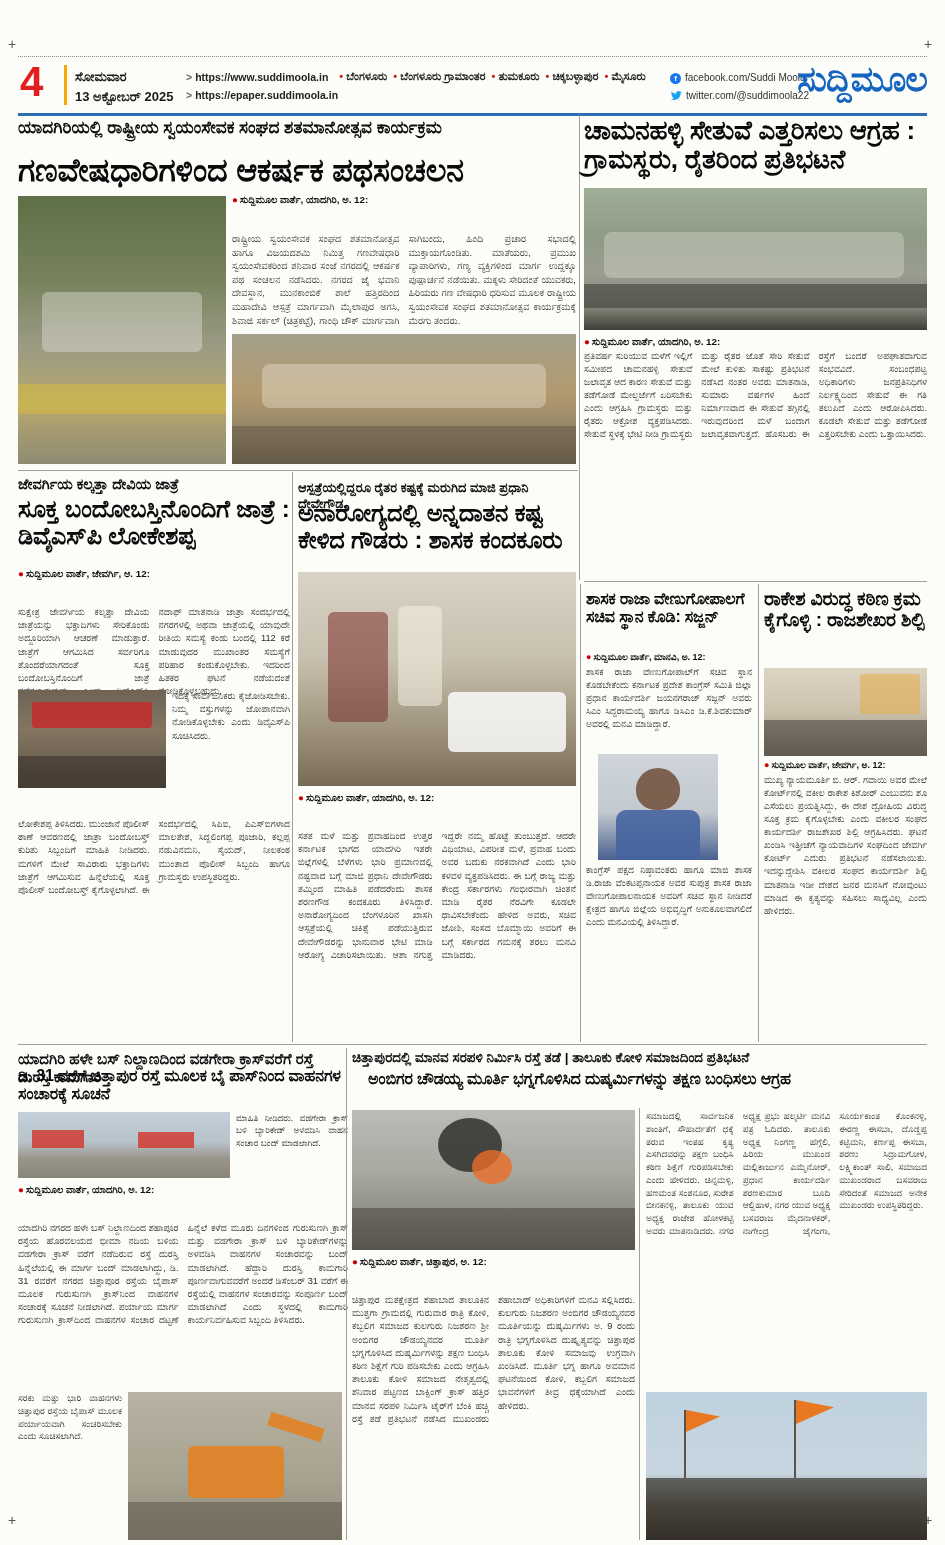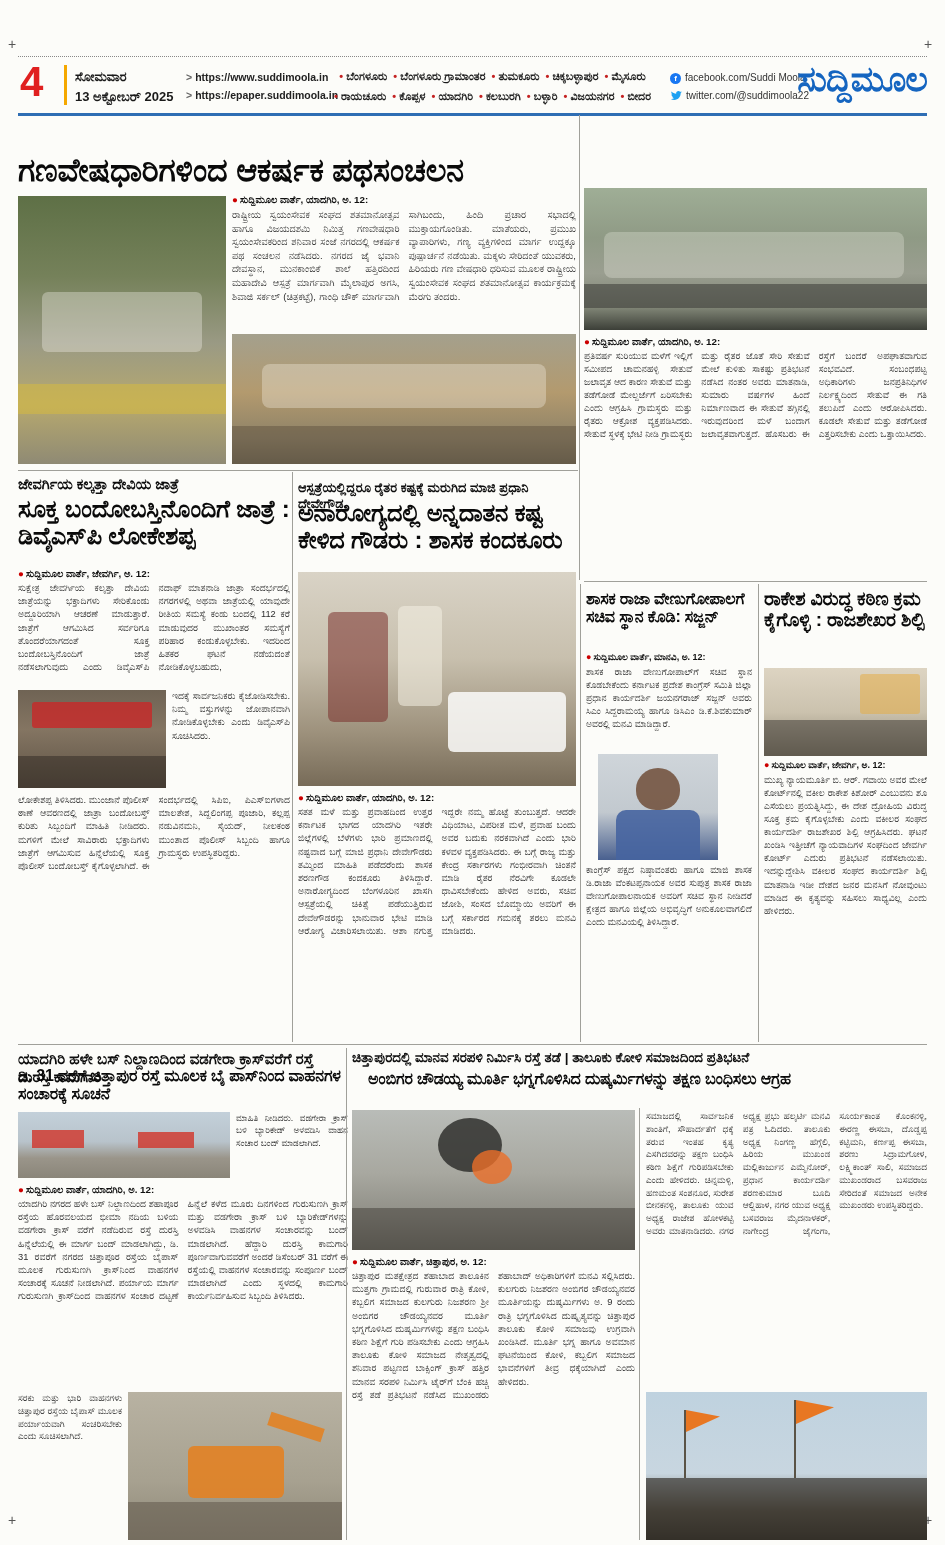--- a/index.html
+++ b/index.html
@@ -23,21 +23,21 @@
   .fbic{display:inline-block;width:11px;height:11px;border-radius:50%;background:#1877f2;color:#fff;
         font-size:8px;font-weight:700;text-align:center;line-height:11px;margin-right:4px;vertical-align:middle;}
   .twic{display:inline-block;width:12px;height:10px;margin-right:4px;vertical-align:middle;}
   .masthead{position:absolute;right:0px;top:2px;width:200px;text-align:right;
             font-size:35px;font-weight:800;color:#1565c0;letter-spacing:-1px;}
 
   
   .kicker{position:absolute;font-weight:800;color:#0d0d0d;line-height:1.2;}
   .hl{position:absolute;font-weight:800;color:#0a0a0a;line-height:1.12;letter-spacing:-0.2px;}
   .tx{position:absolute;font-size:9.6px;line-height:1.42;text-align:justify;color:#2d2d2d;overflow:hidden;}
-  .cols2{column-count:2;column-gap:9px;}
+  .cols2{column-count:2;column-gap:9px;margin-top:24px;}
   .cols3{column-count:3;column-gap:9px;}
   .byline{position:absolute;font-size:9.8px;font-weight:800;color:#111;overflow:hidden;white-space:nowrap;}
   .byline .dot{color:#c00;margin-right:2px;}
   .vline{position:absolute;width:1px;background:#a0a09a;}
   .hline{position:absolute;height:1px;background:#a0a09a;}
 
   
   .ph{position:absolute;overflow:hidden;background:#cfcabd;}
   .shp{position:absolute;display:block;}
   .ph-parade{background:linear-gradient(180deg,#5e7046 0%,#75815a 30%,#9a9a84 55%,#b7a96e 78%,#8f8a74 100%);}
@@ -70,46 +70,45 @@
       <div>13 ಅಕ್ಟೋಬರ್ 2025</div>
     </div>
     <div class="urls">
       <div><span class="arrow">&gt;</span><span>https://www.suddimoola.in</span></div>
       <div><span class="arrow">&gt;</span><span>https://epaper.suddimoola.in</span></div>
     </div>
     <div class="cities">
       <div>
         <span class="city">ಬೆಂಗಳೂರು</span><span class="city">ಬೆಂಗಳೂರು ಗ್ರಾಮಾಂತರ</span><span class="city">ತುಮಕೂರು</span><span class="city">ಚಿಕ್ಕಬಳ್ಳಾಪುರ</span><span class="city">ಮೈಸೂರು</span>
       </div>
-      <div>
-        <span class="city">ರಾಯಚೂರು</span><span class="city">ಕೊಪ್ಪಳ</span><span class="city">ಯಾದಗಿರಿ</span><span class="city">ಕಲಬುರಗಿ</span><span class="city">ಬಳ್ಳಾರಿ</span><span class="city">ವಿಜಯನಗರ</span><span class="city">ಬೀದರ</span>
-      </div>
     </div>
     <div class="soc">
       <div><span class="fbic">f</span><span>facebook.com/Suddi Moola</span></div>
       <div><svg class="twic" viewBox="0 0 24 20">
             <path fill="#1da1f2" d="M24 2.3c-.9.4-1.8.7-2.8.8 1-.6 1.8-1.6 2.1-2.7-.9.6-2 1-3.1 1.2C19.3.6 18.1 0 16.8 0c-2.5 0-4.5 2-4.5 4.5 0 .4 0 .7.1 1C8.7 5.3 5.4 3.6 3.2.9c-.4.7-.6 1.5-.6 2.3 0 1.6.8 2.9 2 3.7-.7 0-1.4-.2-2-.5v.1c0 2.2 1.6 4 3.6 4.4-.4.1-.8.2-1.2.2-.3 0-.6 0-.9-.1.6 1.8 2.2 3.1 4.2 3.1-1.5 1.2-3.5 1.9-5.6 1.9-.4 0-.7 0-1.1-.1 2 1.3 4.4 2 6.9 2 8.3 0 12.8-6.9 12.8-12.8v-.6c.9-.6 1.6-1.4 2.2-2.3z"></path>
           </svg><span>twitter.com/@suddimoola22</span></div>
     </div>
     <div class="masthead">ಸುದ್ದಿಮೂಲ</div>
   </div>
 
+  <div class="kicker" style="left:18px;top:118px;width:558px;font-size:17px;">ಯಾದಗಿರಿಯಲ್ಲಿ ರಾಷ್ಟ್ರೀಯ ಸ್ವಯಂಸೇವಕ ಸಂಘದ ಶತಮಾನೋತ್ಸವ ಕಾರ್ಯಕ್ರಮ</div>
   <div class="hl" style="left:18px;top:153px;width:558px;font-size:32px;">ಗಣವೇಷಧಾರಿಗಳಿಂದ ಆಕರ್ಷಕ ಪಥಸಂಚಲನ</div>
   <div class="ph ph-parade" style="left:18px;top:196px;width:208px;height:268px;">
     <i class="shp" style="left:0;top:188px;width:208px;height:30px;background:rgba(214,186,64,.55);"></i>
     <i class="shp" style="left:24px;top:96px;width:160px;height:60px;background:rgba(245,244,238,.35);border-radius:6px;"></i>
   </div>
   <div class="byline" style="left:232px;top:194px;width:344px;"><span class="dot">●</span><span>ಸುದ್ದಿಮೂಲ ವಾರ್ತೆ, ಯಾದಗಿರಿ, ಅ. 12:</span></div>
   <div class="tx cols2" style="left:232px;top:208px;width:344px;height:122px;">ರಾಷ್ಟ್ರೀಯ ಸ್ವಯಂಸೇವಕ ಸಂಘದ ಶತಮಾನೋತ್ಸವ ಹಾಗೂ ವಿಜಯದಶಮಿ ನಿಮಿತ್ತ ಗಣವೇಷಧಾರಿ ಸ್ವಯಂಸೇವಕರಿಂದ ಶನಿವಾರ ಸಂಜೆ ನಗರದಲ್ಲಿ ಆಕರ್ಷಕ ಪಥ ಸಂಚಲನ ನಡೆಸಿದರು. ನಗರದ ಜೈ ಭವಾನಿ ದೇವಸ್ಥಾನ, ಮುನಕಾಂಬಿಕೆ ಶಾಲೆ ಹತ್ತಿರದಿಂದ ಮಹಾದೇವಿ ಆಸ್ಪತ್ರೆ ಮಾರ್ಗವಾಗಿ ಮೈಲಾಪುರ ಅಗಸಿ, ಶಿವಾಜಿ ಸರ್ಕಲ್ (ಚಿತ್ರಕಟ್ಟೆ), ಗಾಂಧಿ ಚೌಕ್ ಮಾರ್ಗವಾಗಿ ಸಾಗಿಬಂದು, ಹಿಂದಿ ಪ್ರಚಾರ ಸಭಾದಲ್ಲಿ ಮುಕ್ತಾಯಗೊಂಡಿತು. ಮಾತೆಯರು, ಪ್ರಮುಖ ವ್ಯಾಪಾರಿಗಳು, ಗಣ್ಯ ವ್ಯಕ್ತಿಗಳಿಂದ ಮಾರ್ಗ ಉದ್ದಕ್ಕೂ ಪುಷ್ಪಾರ್ಚನೆ ನಡೆಯಿತು. ಮಕ್ಕಳು ಸೇರಿದಂತೆ ಯುವಕರು, ಹಿರಿಯರು ಗಣ ವೇಷಧಾರಿ ಧರಿಸುವ ಮೂಲಕ ರಾಷ್ಟ್ರೀಯ ಸ್ವಯಂಸೇವಕ ಸಂಘದ ಶತಮಾನೋತ್ಸವ ಕಾರ್ಯಕ್ರಮಕ್ಕೆ ಮೆರಗು ತಂದರು.</div>
   <div class="ph ph-children" style="left:232px;top:334px;width:344px;height:130px;">
     <i class="shp" style="left:0;top:92px;width:344px;height:38px;background:rgba(90,78,60,.45);"></i>
     <i class="shp" style="left:30px;top:30px;width:284px;height:44px;background:rgba(246,242,230,.35);border-radius:8px;"></i>
   </div>
 
   <div class="vline" style="left:579px;top:115px;height:465px;"></div>
+  <div class="hl" style="left:584px;top:116px;width:343px;font-size:26px;">ಚಾಮನಹಳ್ಳಿ ಸೇತುವೆ ಎತ್ತರಿಸಲು ಆಗ್ರಹ : ಗ್ರಾಮಸ್ಥರು, ರೈತರಿಂದ ಪ್ರತಿಭಟನೆ</div>
   <div class="ph ph-bridge" style="left:584px;top:188px;width:343px;height:142px;">
     <i class="shp" style="left:0;top:96px;width:343px;height:24px;background:rgba(58,58,54,.55);"></i>
     <i class="shp" style="left:20px;top:44px;width:300px;height:46px;background:rgba(240,238,228,.30);border-radius:8px;"></i>
   </div>
   <div class="byline" style="left:584px;top:336px;width:343px;"><span class="dot">●</span><span>ಸುದ್ದಿಮೂಲ ವಾರ್ತೆ, ಯಾದಗಿರಿ, ಅ. 12:</span></div>
   <div class="tx cols3" style="left:584px;top:350px;width:343px;height:228px;font-size:9.2px;">ಪ್ರತಿವರ್ಷ ಸುರಿಯುವ ಮಳೆಗೆ ಇಲ್ಲಿಗೆ ಸಮೀಪದ ಚಾಮನಹಳ್ಳಿ ಸೇತುವೆ ಜಲಾವೃತ ಆದ ಕಾರಣ ಸೇತುವೆ ಮತ್ತು ತಡೆಗೋಡೆ ಮೇಲ್ದರ್ಜೆಗೆ ಏರಿಸಬೇಕು ಎಂದು ಆಗ್ರಹಿಸಿ ಗ್ರಾಮಸ್ಥರು ಮತ್ತು ರೈತರು ಆಕ್ರೋಶ ವ್ಯಕ್ತಪಡಿಸಿದರು. ಸೇತುವೆ ಸ್ಥಳಕ್ಕೆ ಭೇಟಿ ನೀಡಿ ಗ್ರಾಮಸ್ಥರು ಮತ್ತು ರೈತರ ಜೊತೆ ಸೇರಿ ಸೇತುವೆ ಮೇಲೆ ಕುಳಿತು ಸಾಕಷ್ಟು ಪ್ರತಿಭಟನೆ ನಡೆಸಿದ ನಂತರ ಅವರು ಮಾತನಾಡಿ, ಸುಮಾರು ವರ್ಷಗಳ ಹಿಂದೆ ನಿರ್ಮಾಣವಾದ ಈ ಸೇತುವೆ ತಗ್ಗಿನಲ್ಲಿ ಇರುವುದರಿಂದ ಮಳೆ ಬಂದಾಗ ಜಲಾವೃತವಾಗುತ್ತದೆ. ಹೊಸಬರು ಈ ರಸ್ತೆಗೆ ಬಂದರೆ ಅಪಘಾತವಾಗುವ ಸಂಭವವಿದೆ. ಸಂಬಂಧಪಟ್ಟ ಅಧಿಕಾರಿಗಳು ಜನಪ್ರತಿನಿಧಿಗಳ ನಿರ್ಲಕ್ಷ್ಯದಿಂದ ಸೇತುವೆ ಈ ಗತಿ ತಲುಪಿದೆ ಎಂದು ಆರೋಪಿಸಿದರು. ಕೂಡಲೇ ಸೇತುವೆ ಮತ್ತು ತಡೆಗೋಡೆ ಎತ್ತರಿಸಬೇಕು ಎಂದು ಒತ್ತಾಯಿಸಿದರು.</div>
 
   <div class="hline" style="left:18px;top:470px;width:560px;"></div>
   <div class="hline" style="left:584px;top:581px;width:343px;"></div>
 

